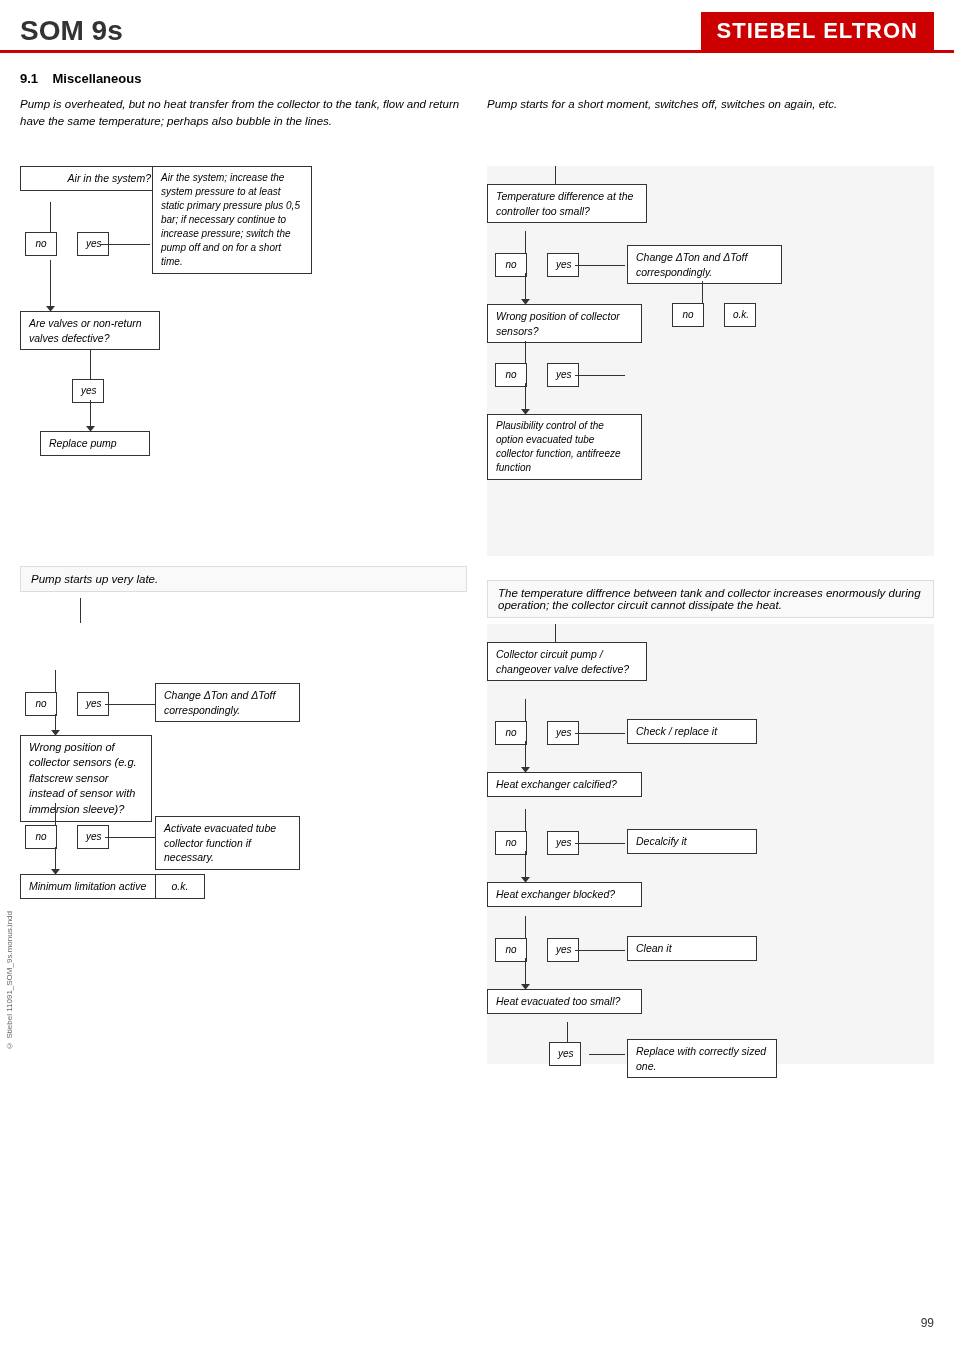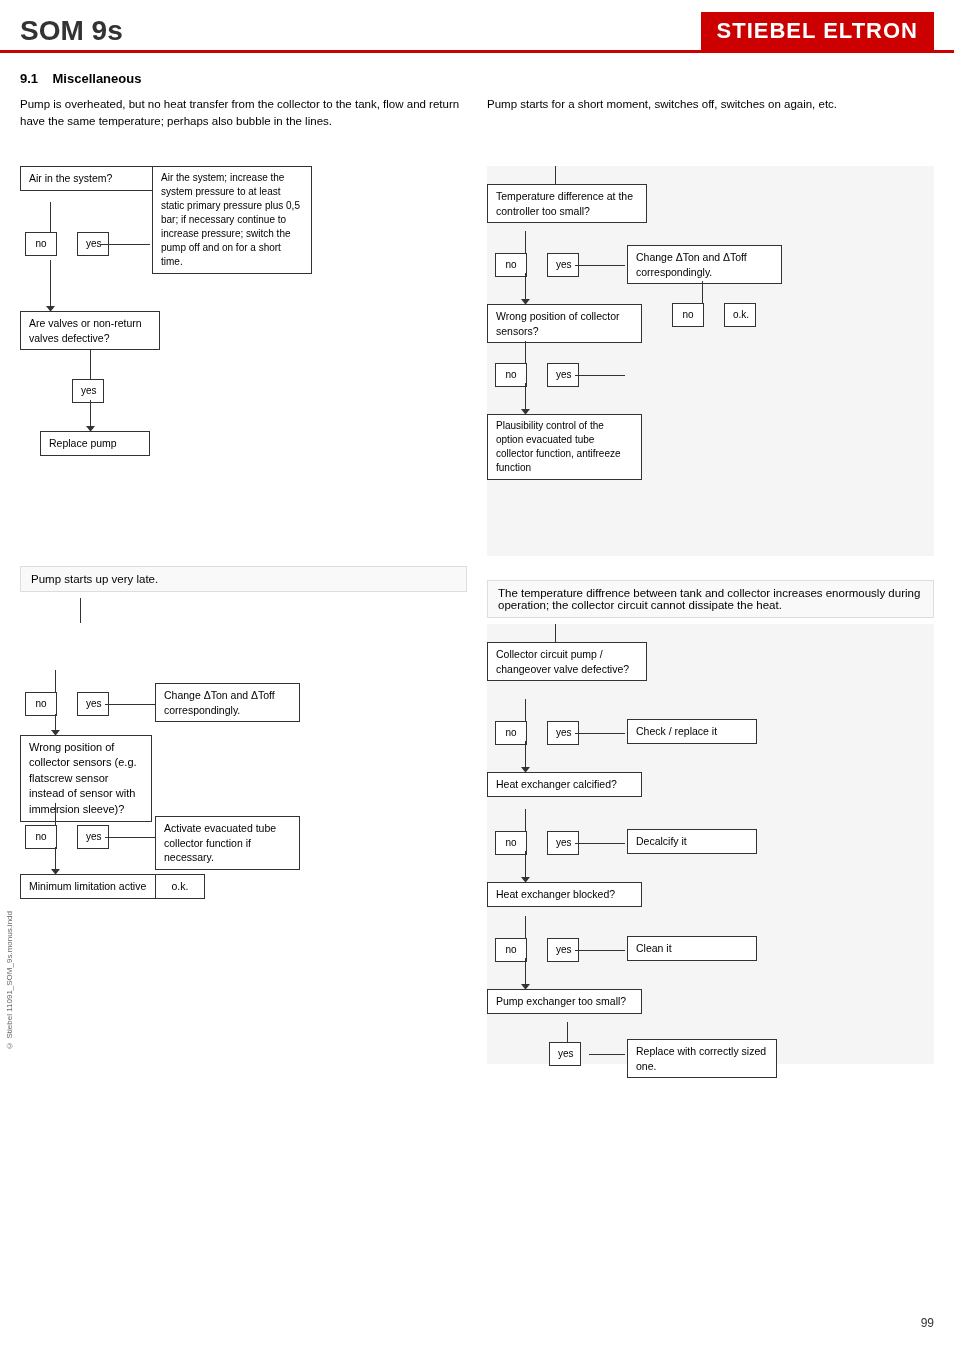--- a/index.html
+++ b/index.html
@@ -47,20 +47,21 @@
 
     
     .two-col {
       display: flex;
       padding: 0 20px;
       gap: 20px;
     }
     .col {
       flex: 1;
       position: relative;
+      font-style: italic;
     }
 
     
     .intro-text {
       font-size: 11.5px;
       line-height: 1.5;
       margin-bottom: 10px;
       min-height: 60px;
     }
 
@@ -153,21 +154,21 @@
   </div>
 
   <div class="two-col">
 
     <div class="col">
 
       <div class="intro-text">Pump is overheated, but no heat transfer from the collector to the tank, flow and return have the same temperature; perhaps also bubble in the lines.</div>
 
       <div style="position:relative; height:390px;">
 
-        <div class="abs node" style="left:0;top:0;width:140px;">Air in the system?</div>
+        <div class="abs node" style="left:0;top:0;width:140px;text-align:right;">Air in the system?</div>
 
         <div class="abs vline" style="left:30px;top:36px;height:30px;"></div>
 
         <div class="abs" style="left:5px;top:66px;">
           <div style="display:flex;gap:20px;align-items:center;">
             <div class="node" style="width:32px;text-align:center;font-size:10px;">no</div>
             <div class="node" style="width:32px;text-align:center;font-size:10px;">yes</div>
           </div>
         </div>
 
@@ -353,21 +354,21 @@
             </div>
           </div>
 
           <div class="abs hline" style="left:88px;top:326px;width:50px;"></div>
 
           <div class="abs node" style="left:140px;top:312px;width:130px;background:#fff;">Clean it</div>
 
           <div class="abs vline" style="left:38px;top:334px;height:30px;"></div>
           <div class="abs" style="left:34px;top:360px;width:9px;height:5px;border-left:4px solid transparent;border-right:4px solid transparent;border-top:5px solid #333;"></div>
 
-          <div class="abs node" style="left:0;top:365px;width:155px;background:#fff;">Pump exchanger too small?</div>
+          <div class="abs node" style="left:0;top:365px;width:155px;background:#fff;">Heat evacuated too small?</div>
 
           <div class="abs vline" style="left:80px;top:398px;height:20px;"></div>
 
           <div class="abs" style="left:62px;top:418px;">
             <div class="node" style="width:32px;text-align:center;font-size:10px;background:#fff;">yes</div>
           </div>
 
           <div class="abs hline" style="left:102px;top:430px;width:36px;"></div>
 
           <div class="abs node" style="left:140px;top:415px;width:150px;background:#fff;">Replace with correctly sized one.</div>

